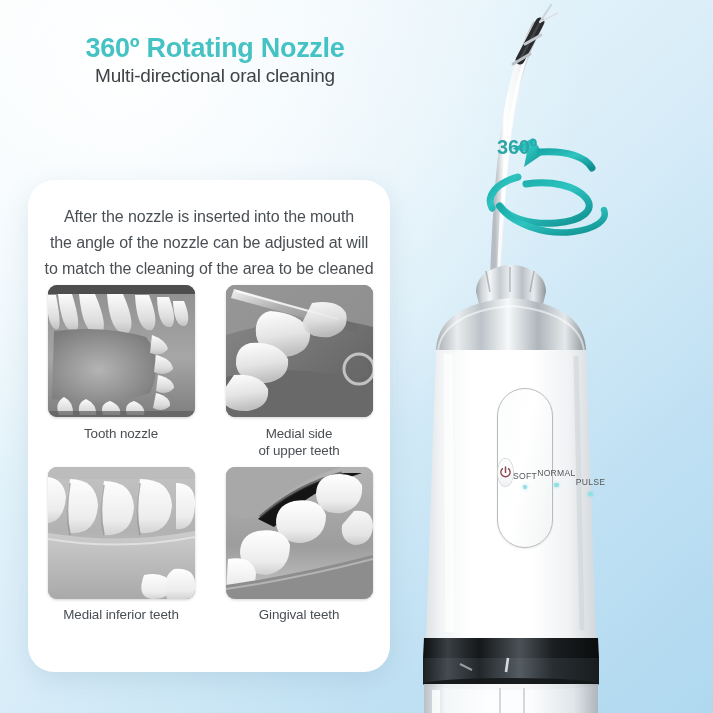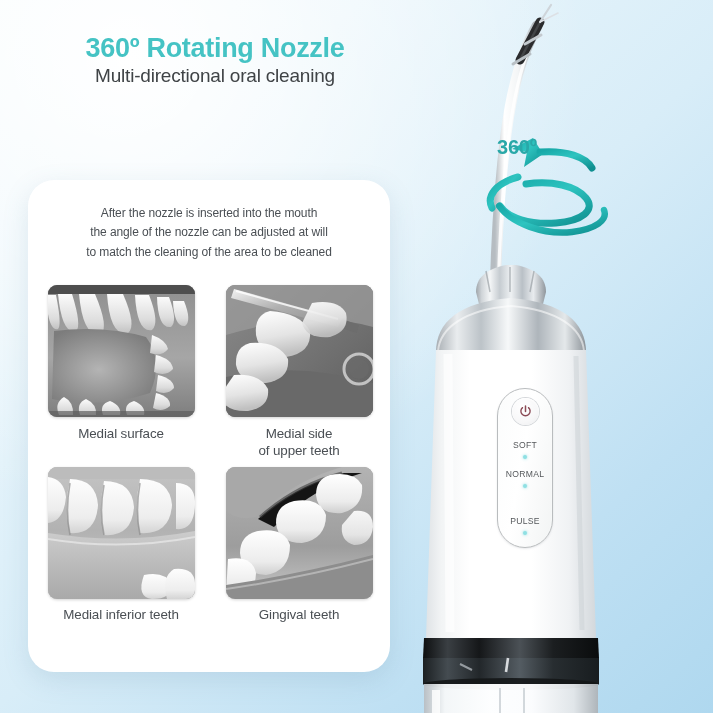--- a/index.html
+++ b/index.html
@@ -33,21 +33,21 @@
   #card {
     position:absolute; left:28px; top:180px;
     width:362px; height:492px;
     background:#ffffff;
     border-radius:26px;
     box-shadow:0 8px 26px rgba(90,130,160,0.17);
   }
   #card-text {
     padding:24px 16px 0 16px;
     text-align:center;
-    font-size:12px;
+    font-size:16px;
     line-height:1.62;
     color:#4a4f54;
     letter-spacing:-0.1px;
   }
   #card-text div { white-space:nowrap; }
 
   
   #grid {
     position:absolute; left:17px; top:105px;
     width:330px;
@@ -88,21 +88,21 @@
   }
 
   
   #panel {
     position:absolute; left:497px; top:388px;
     width:56px; height:160px;
     border:1.6px solid #b9bcbe;
     border-radius:28px;
     background:linear-gradient(100deg,#fbfcfc 0%,#ffffff 45%,#f2f4f4 100%);
     box-shadow:inset 0 1px 2px rgba(255,255,255,0.9), 0 1px 2px rgba(120,130,140,0.18);
-    display:flex; flex-direction:column; align-items:center;
+    display:flex; align-items:center;
     padding-top:9px;
   }
   #power-btn {
     width:27px; height:27px;
     border-radius:50%;
     background:radial-gradient(circle at 38% 32%, #ffffff 0%, #f7f7f8 62%, #ebecee 100%);
     box-shadow:0 0 0 1px rgba(205,208,212,0.85), inset 0 1px 2px rgba(255,255,255,0.95);
     display:flex; align-items:center; justify-content:center;
   }
   #power-btn svg { width:15px; height:15px; }
@@ -304,21 +304,21 @@
             <path d="M110 90 q16 4 16 13 q-7 8 -18 3z" fill="url(#g1t)"></path>
             <path d="M108 108 q15 4 14 13 q-8 7 -17 2z" fill="url(#g1t)"></path>
 
             <path d="M16 112 q10 5 9 18 l-14 0 q-5 -12 5 -18z" fill="url(#g1t)"></path>
             <path d="M38 114 q11 5 10 16 l-16 0 q-4 -12 6 -16z" fill="url(#g1t)"></path>
             <path d="M62 116 q12 5 10 14 l-17 0 q-4 -11 7 -14z" fill="url(#g1t)"></path>
             <path d="M86 116 q12 5 10 14 l-17 0 q-4 -11 7 -14z" fill="url(#g1t)"></path>
             <rect x="0" y="126" width="147" height="6" fill="#5a5a5a" opacity="0.65"></rect>
           </svg>
         </div>
-        <div class="caption">Medial surface</div>
+        <div class="caption">Tooth nozzle</div>
       </div>
 
       <div class="cell">
         <div class="photo">
           <svg viewBox="0 0 147 132" preserveAspectRatio="none">
             <defs>
               <linearGradient id="g2bg" x1="0" y1="0" x2="1" y2="1">
                 <stop offset="0%" stop-color="#8a8a8a"></stop>
                   <stop offset="50%" stop-color="#757575"></stop>
                 <stop offset="100%" stop-color="#5d5d5d"></stop>

